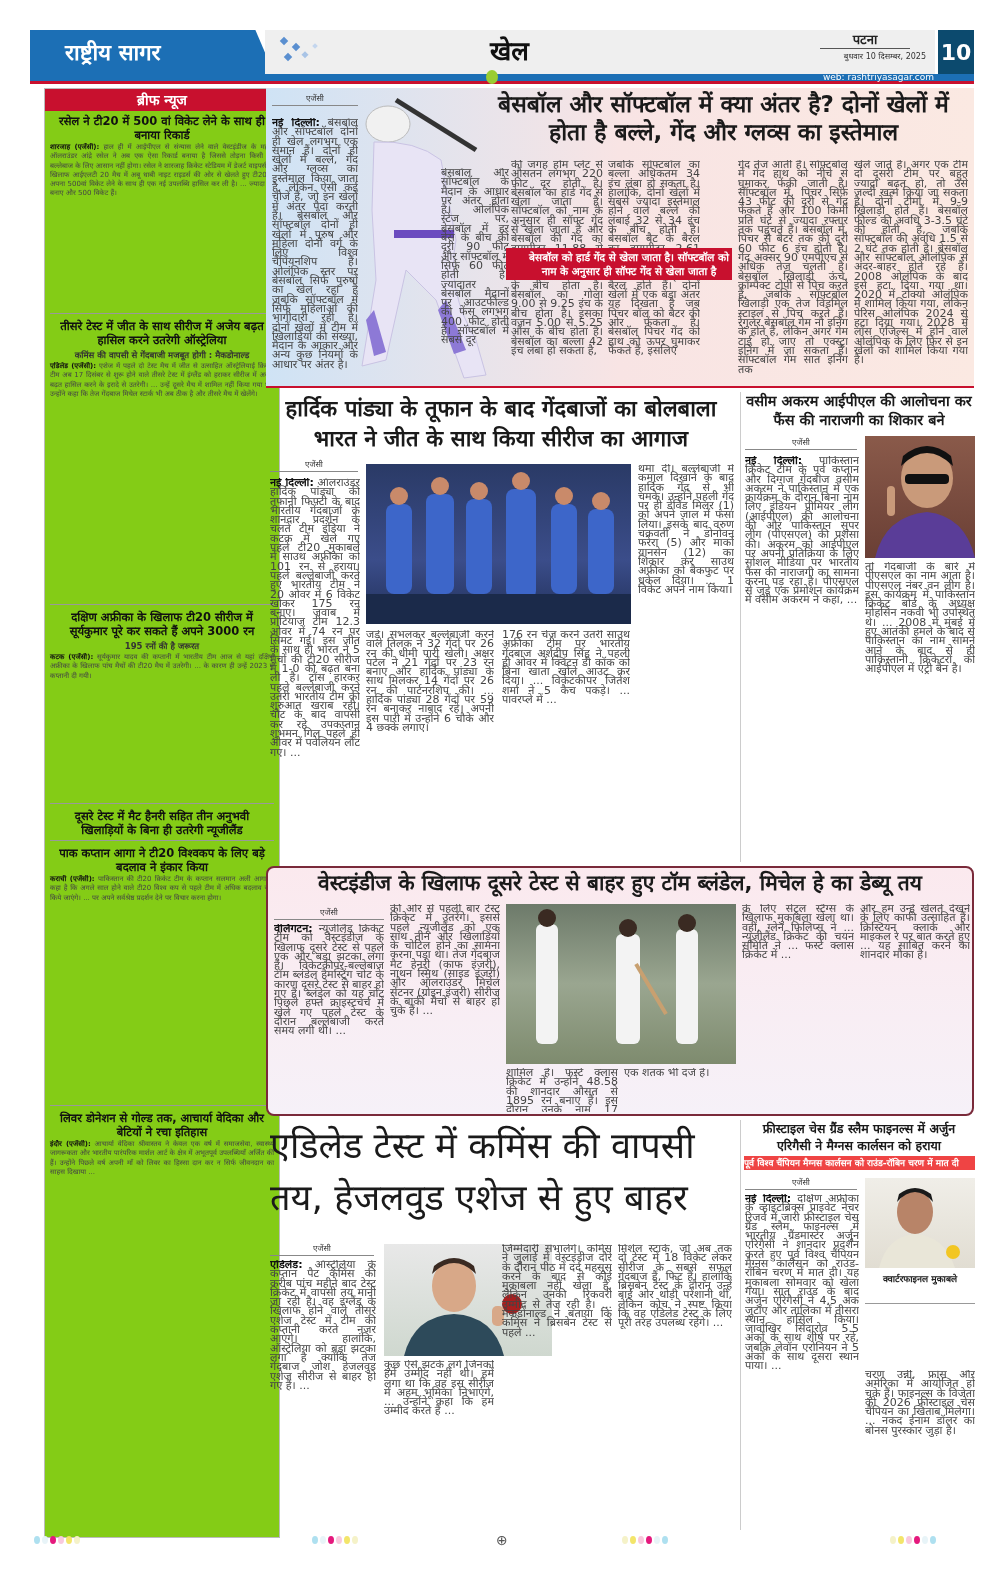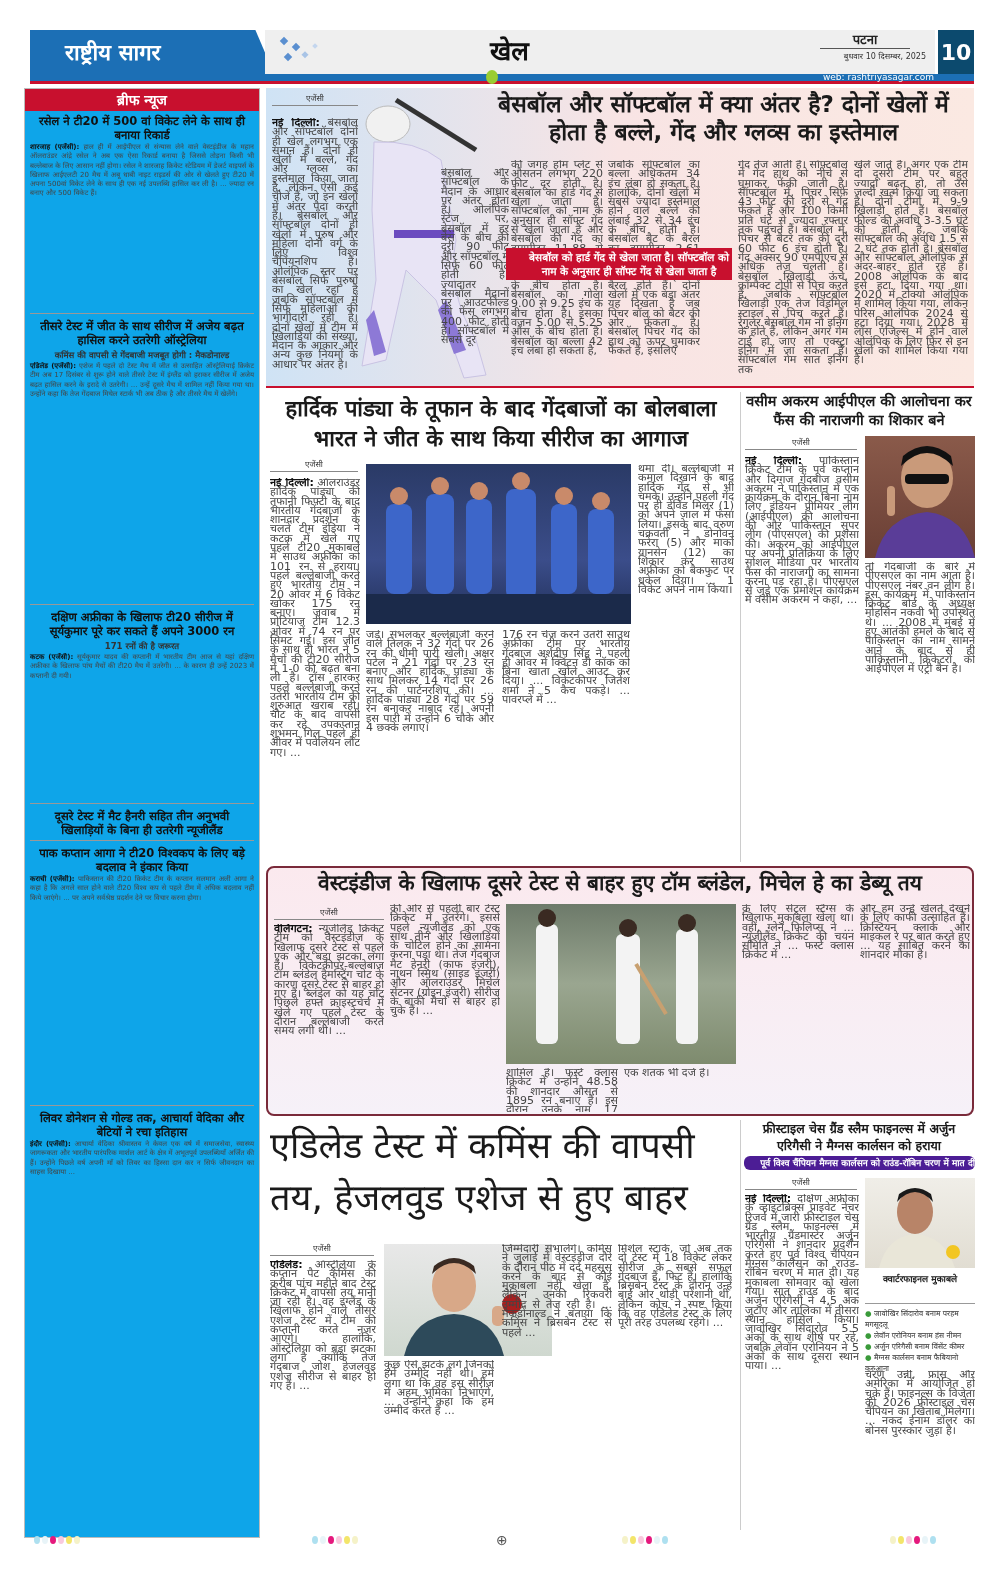--- a/index.html
+++ b/index.html
@@ -13,35 +13,35 @@
 #mast .section{position:absolute;left:460px;top:2px;font-size:26px;font-weight:bold;color:#111;}
 #mast .city{position:absolute;right:64px;top:0;font-size:13px;font-weight:bold;text-align:center;width:90px;border-bottom:1px solid #555;}
 #mast .date{position:absolute;right:48px;top:20px;font-size:8px;color:#333;}
 #mast .pg{position:absolute;right:0;top:0;width:36px;height:46px;background:#0c4a6e;color:#fff;font-weight:bold;font-size:22px;text-align:center;line-height:46px;}
 #mast .bar{position:absolute;left:0;top:44px;width:944px;height:10px;background:#1c6fb5;border-bottom:3px solid #c8102e;}
 #mast .web{position:absolute;right:40px;top:42px;font-size:9px;color:#fff;}
 #mast .ball{position:absolute;left:456px;top:40px;width:12px;height:14px;border-radius:50%;background:#9acd32;}
 .dots{display:flex;gap:2px;}
 .dots span{width:6px;height:8px;border-radius:50%;display:inline-block;}
 
-#left{left:24px;top:88px;width:236px;height:1450px;background:#0ea5e9;border:1px solid #bbb;}
+#left{left:44px;top:88px;width:236px;height:1450px;background:#84cc16;border:1px solid #bbb;}
 #left .hdr{background:#c8102e;color:#fff;text-align:center;font-weight:bold;font-size:14px;height:22px;line-height:22px;}
 .lh{font-weight:bold;text-align:center;font-size:11.5px;line-height:14px;color:#111;padding:3px 7px 1px;}
 .sub{text-align:center;font-size:8.5px;font-weight:bold;color:#333;padding:1px 4px 2px;}
 .bt{font-size:7px;line-height:9.3px;color:#444;padding:0 5px;text-align:justify;}
 .bt b{color:#111;}
 .sep{border-top:1px solid #999;margin:2px 5px;}
 
 .hl{font-weight:bold;color:#1a1a1a;line-height:1.15;}
 .agency{font-size:8px;color:#333;text-align:center;border-bottom:1px solid #888;padding-bottom:2px;margin-bottom:3px;}
 .col{position:absolute;font-size:11px;line-height:9.3px;color:#444;text-align:justify;overflow:hidden;}
 .col b{color:#111;}
 .photo{position:absolute;overflow:hidden;}
 .redbox{position:absolute;background:#c8102e;color:#fff;font-size:10.5px;font-weight:bold;text-align:center;line-height:14px;padding:2px;}
-.greenbar{position:absolute;background:#4c1d95;color:#fff;font-size:9px;font-weight:bold;text-align:right;line-height:14px;border-radius:6px;}
+.greenbar{position:absolute;background:#ef4444;color:#fff;font-size:9px;font-weight:bold;text-align:left;line-height:14px;}
 ul.qf{list-style:none;font-size:7.5px;line-height:11px;color:#333;}
 ul.qf li::before{content:"● ";color:#3a9a3a;}
 </style>
 </head>
 <body>
 
 <div id="mast" class="abs">
   <div class="blue"></div>
   <div class="logo">राष्ट्रीय सागर</div>
   <div class="grey">
@@ -75,21 +75,21 @@
 
   <div>
     <div class="lh">तीसरे टेस्ट में जीत के साथ सीरीज में अजेय बढ़त हासिल करने उतरेगी ऑस्ट्रेलिया</div>
     <div class="sub">कमिंस की वापसी से गेंदबाजी मजबूत होगी : मैकडोनाल्ड</div>
     <div class="bt" style="height:240px;overflow:hidden"><b>एडिलेड (एजेंसी):</b> <span>एशेज में पहले दो टेस्ट मैच में जीत से उत्साहित ऑस्ट्रेलियाई क्रिकेट टीम अब 17 दिसंबर से शुरू होने वाले तीसरे टेस्ट में इंग्लैंड को हराकर सीरीज में अजेय बढ़त हासिल करने के इरादे से उतरेगी। ... उन्हें दूसरे मैच में शामिल नहीं किया गया था। उन्होंने कहा कि तेज गेंदबाज मिचेल स्टार्क भी अब ठीक है और तीसरे मैच में खेलेंगे।</span></div>
   </div>
   <div class="sep"></div>
 
   <div>
     <div class="lh">दक्षिण अफ्रीका के खिलाफ टी20 सीरीज में सूर्यकुमार पूरे कर सकते हैं अपने 3000 रन</div>
-    <div class="sub">171 रनों की है जरूरत</div>
+    <div class="sub">195 रनों की है जरूरत</div>
     <div class="bt" style="height:148px;overflow:hidden"><b>कटक (एजेंसी):</b> <span>सूर्यकुमार यादव की कप्तानी में भारतीय टीम आज से यहां दक्षिण अफ्रीका के खिलाफ पांच मैचों की टी20 मैच में उतरेगी। ... के कारण ही उन्हें 2023 में कप्तानी दी गयी।</span></div>
   </div>
   <div class="sep"></div>
 
   <div>
     <div class="lh">दूसरे टेस्ट में मैट हैनरी सहित तीन अनुभवी खिलाड़ियों के बिना ही उतरेगी न्यूजीलैंड</div>
   </div>
   <div class="sep"></div>
 
   <div>
@@ -236,26 +236,20 @@
     <svg width="110" height="90">
       <ellipse cx="50" cy="34" rx="18" ry="22" fill="#b88468"></ellipse>
       <path d="M32 24 Q50 4 68 24 L66 16 Q50 4 34 16 Z" fill="#1a1a1a"></path>
       <path d="M14 90 Q22 58 50 56 Q80 58 90 90 Z" fill="#e9e6d8"></path>
       <circle cx="88" cy="74" r="7" fill="#f2c622"></circle>
     </svg>
   </div>
   <div class="col" style="left:4px;top:74px;width:114px;height:334px;"><b>नई दिल्ली:</b> <span>दक्षिण अफ्रीका के व्हाइटब्रिक्स प्राइवेट नेचर रिजर्व में जारी फ्रीस्टाइल चेस ग्रैंड स्लैम फाइनल्स में भारतीय ग्रैंडमास्टर अर्जुन एरिगैसी ने शानदार प्रदर्शन करते हुए पूर्व विश्व चैंपियन मैग्नस कार्लसन को राउंड-रॉबिन चरण में मात दी। यह मुकाबला सोमवार को खेला गया। सात राउंड के बाद अर्जुन एरिगैसी ने 4.5 अंक जुटाए और तालिका में तीसरा स्थान हासिल किया। जावोखिर सिंदारोव 5.5 अंकों के साथ शीर्ष पर रहे, जबकि लेवॉन एरोनियन ने 5 अंकों के साथ दूसरा स्थान पाया। ...</span></div>
   <div class="abs" style="left:124px;top:152px;width:110px;">
     <div style="font-size:9px;font-weight:bold;text-align:center;border-bottom:1px solid #999;padding-bottom:18px;margin-bottom:4px;">क्वार्टरफाइनल मुकाबले</div>
-    <ul class="qf">
-      <li>जावोखिर सिंदारोव बनाम परहम मगसूदलू</li>
-      <li>लेवॉन एरोनियन बनाम हंस नीमन</li>
-      <li>अर्जुन एरिगैसी बनाम विंसेंट कीमर</li>
-      <li>मैग्नस कार्लसन बनाम फैबियानो करुआना</li>
-    </ul>
   </div>
   <div class="col" style="left:124px;top:250px;width:110px;height:158px;"><span>चरण उन्नीं, फ्रांस और अमेरिका में आयोजित हो चुके हैं। फाइनल्स के विजेता को 2026 फ्रीस्टाइल चेस चैंपियन का खिताब मिलेगा। ... नकद ईनाम डॉलर का बोनस पुरस्कार जुड़ा है।</span></div>
 </div>
 
 <div class="abs" style="left:0;top:1534px;width:1004px;height:16px;">
   <div class="dots abs" style="left:34px;top:2px">
       <span style="background:#aee0f0"></span>
       <span style="background:#e8f4f8"></span>
       <span style="background:#e5197d"></span>
       <span style="background:#f9c9dd"></span>

